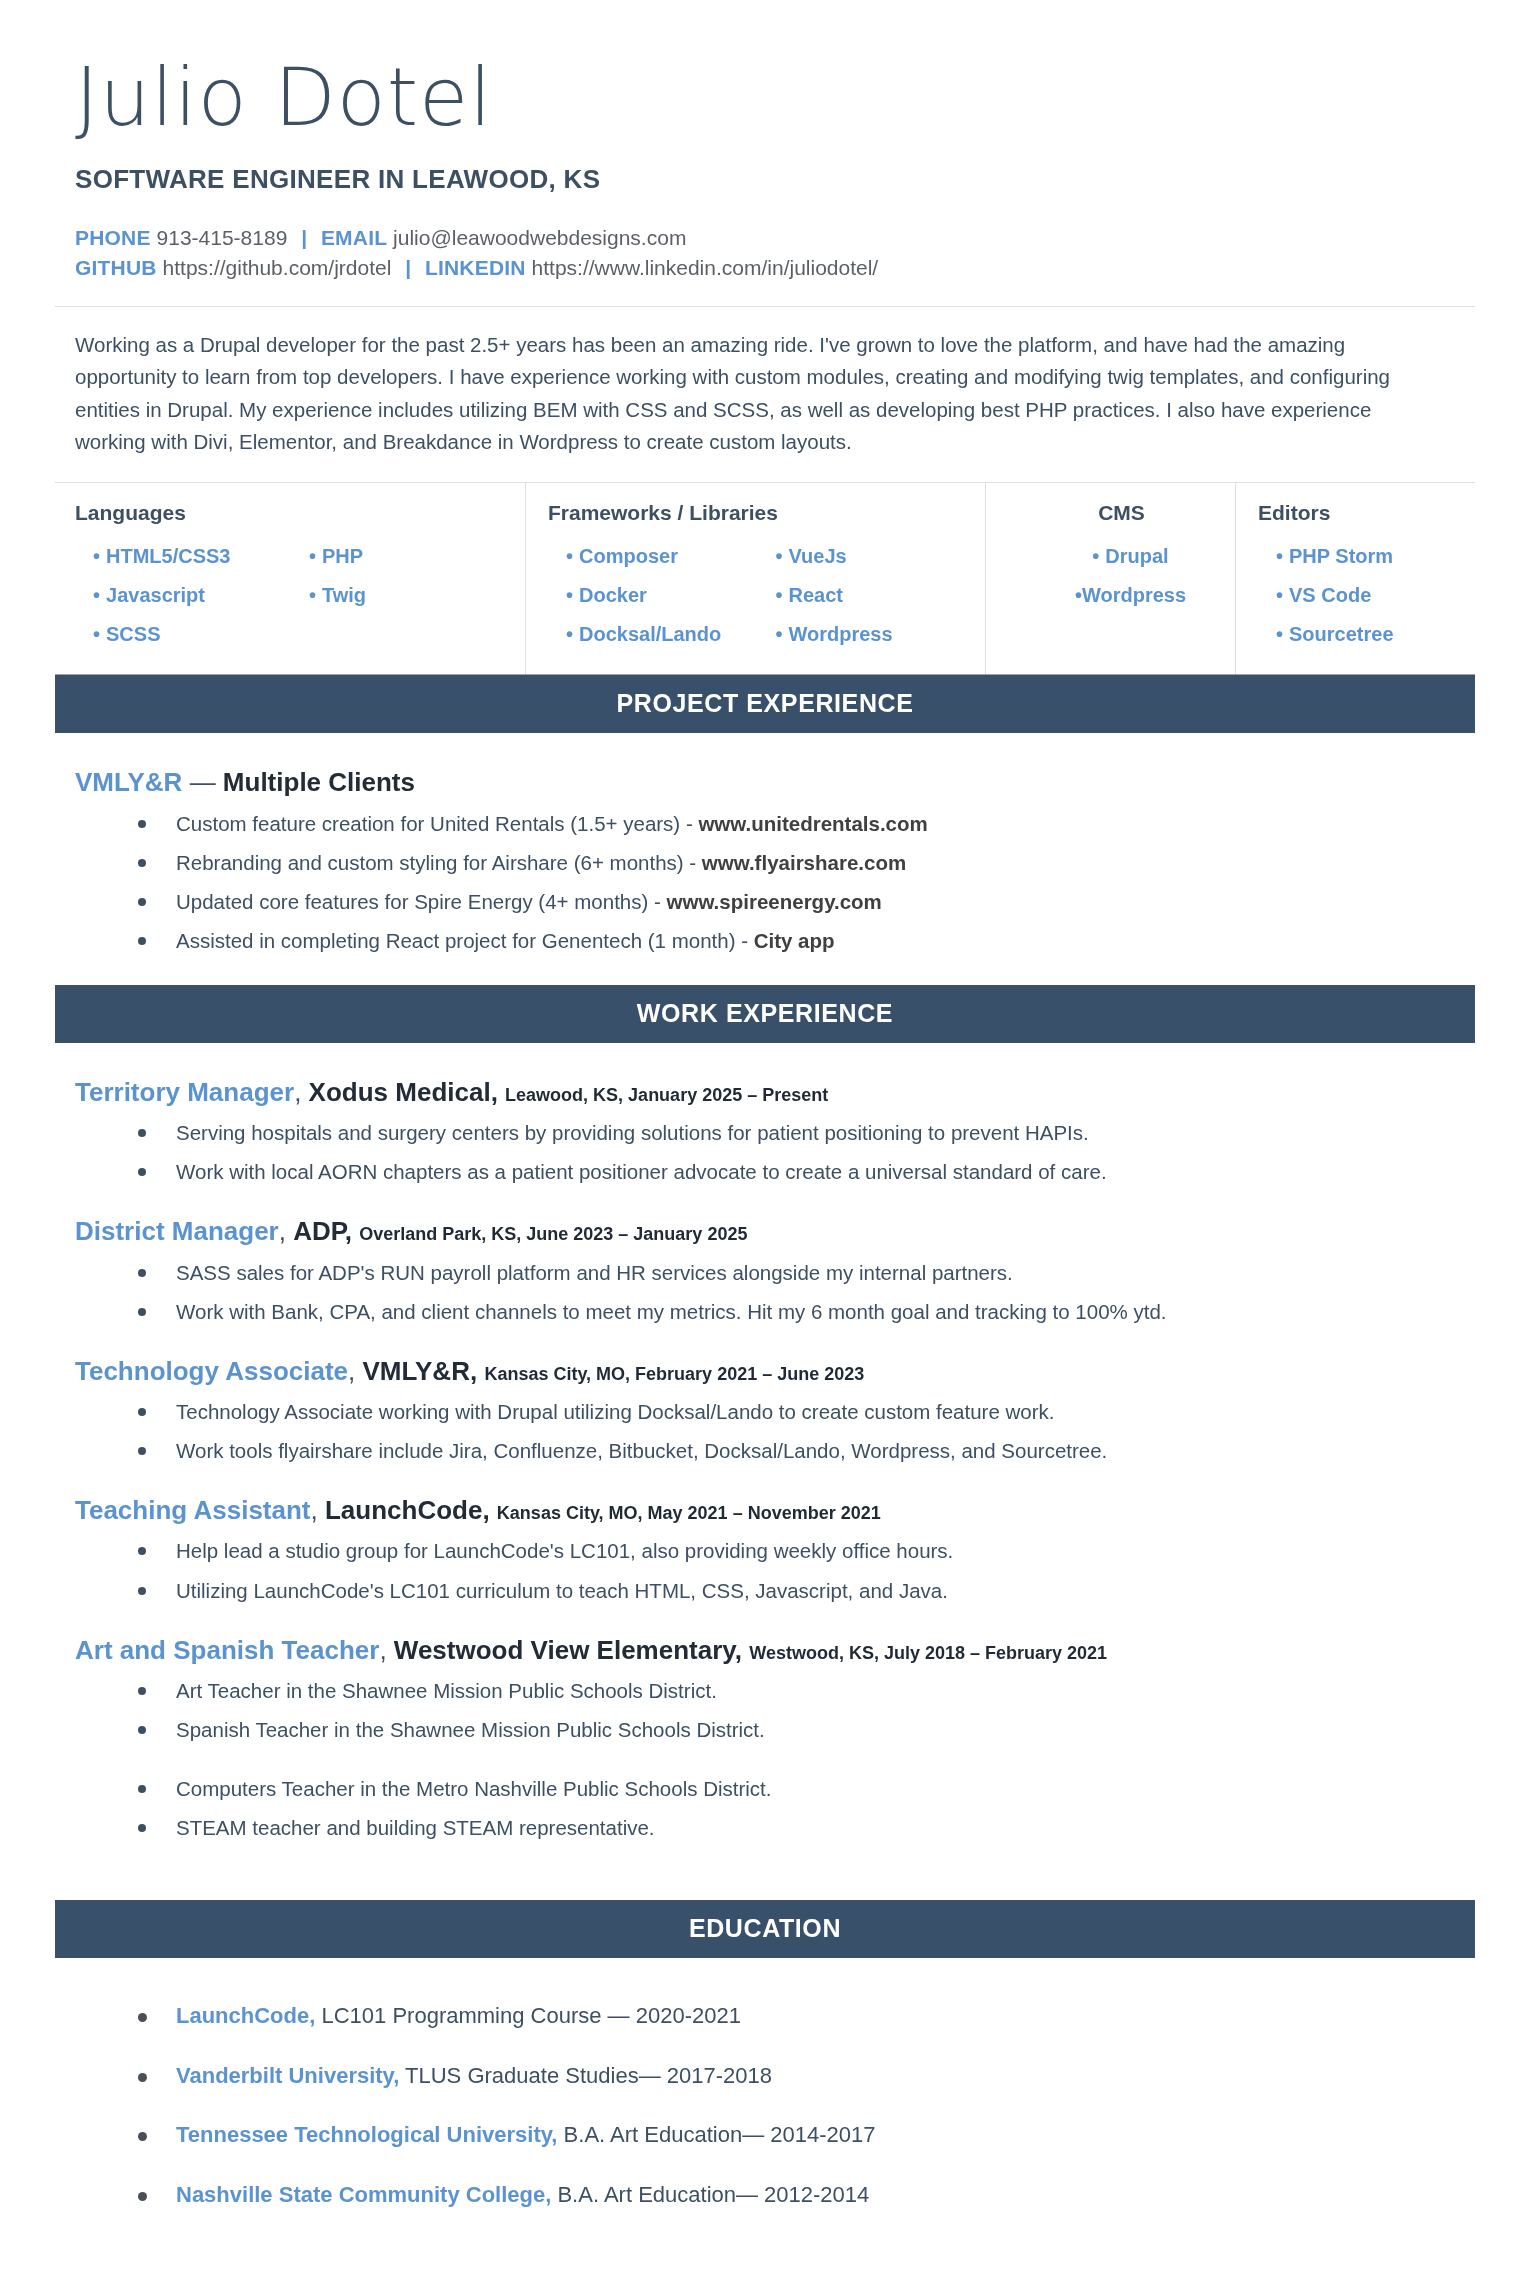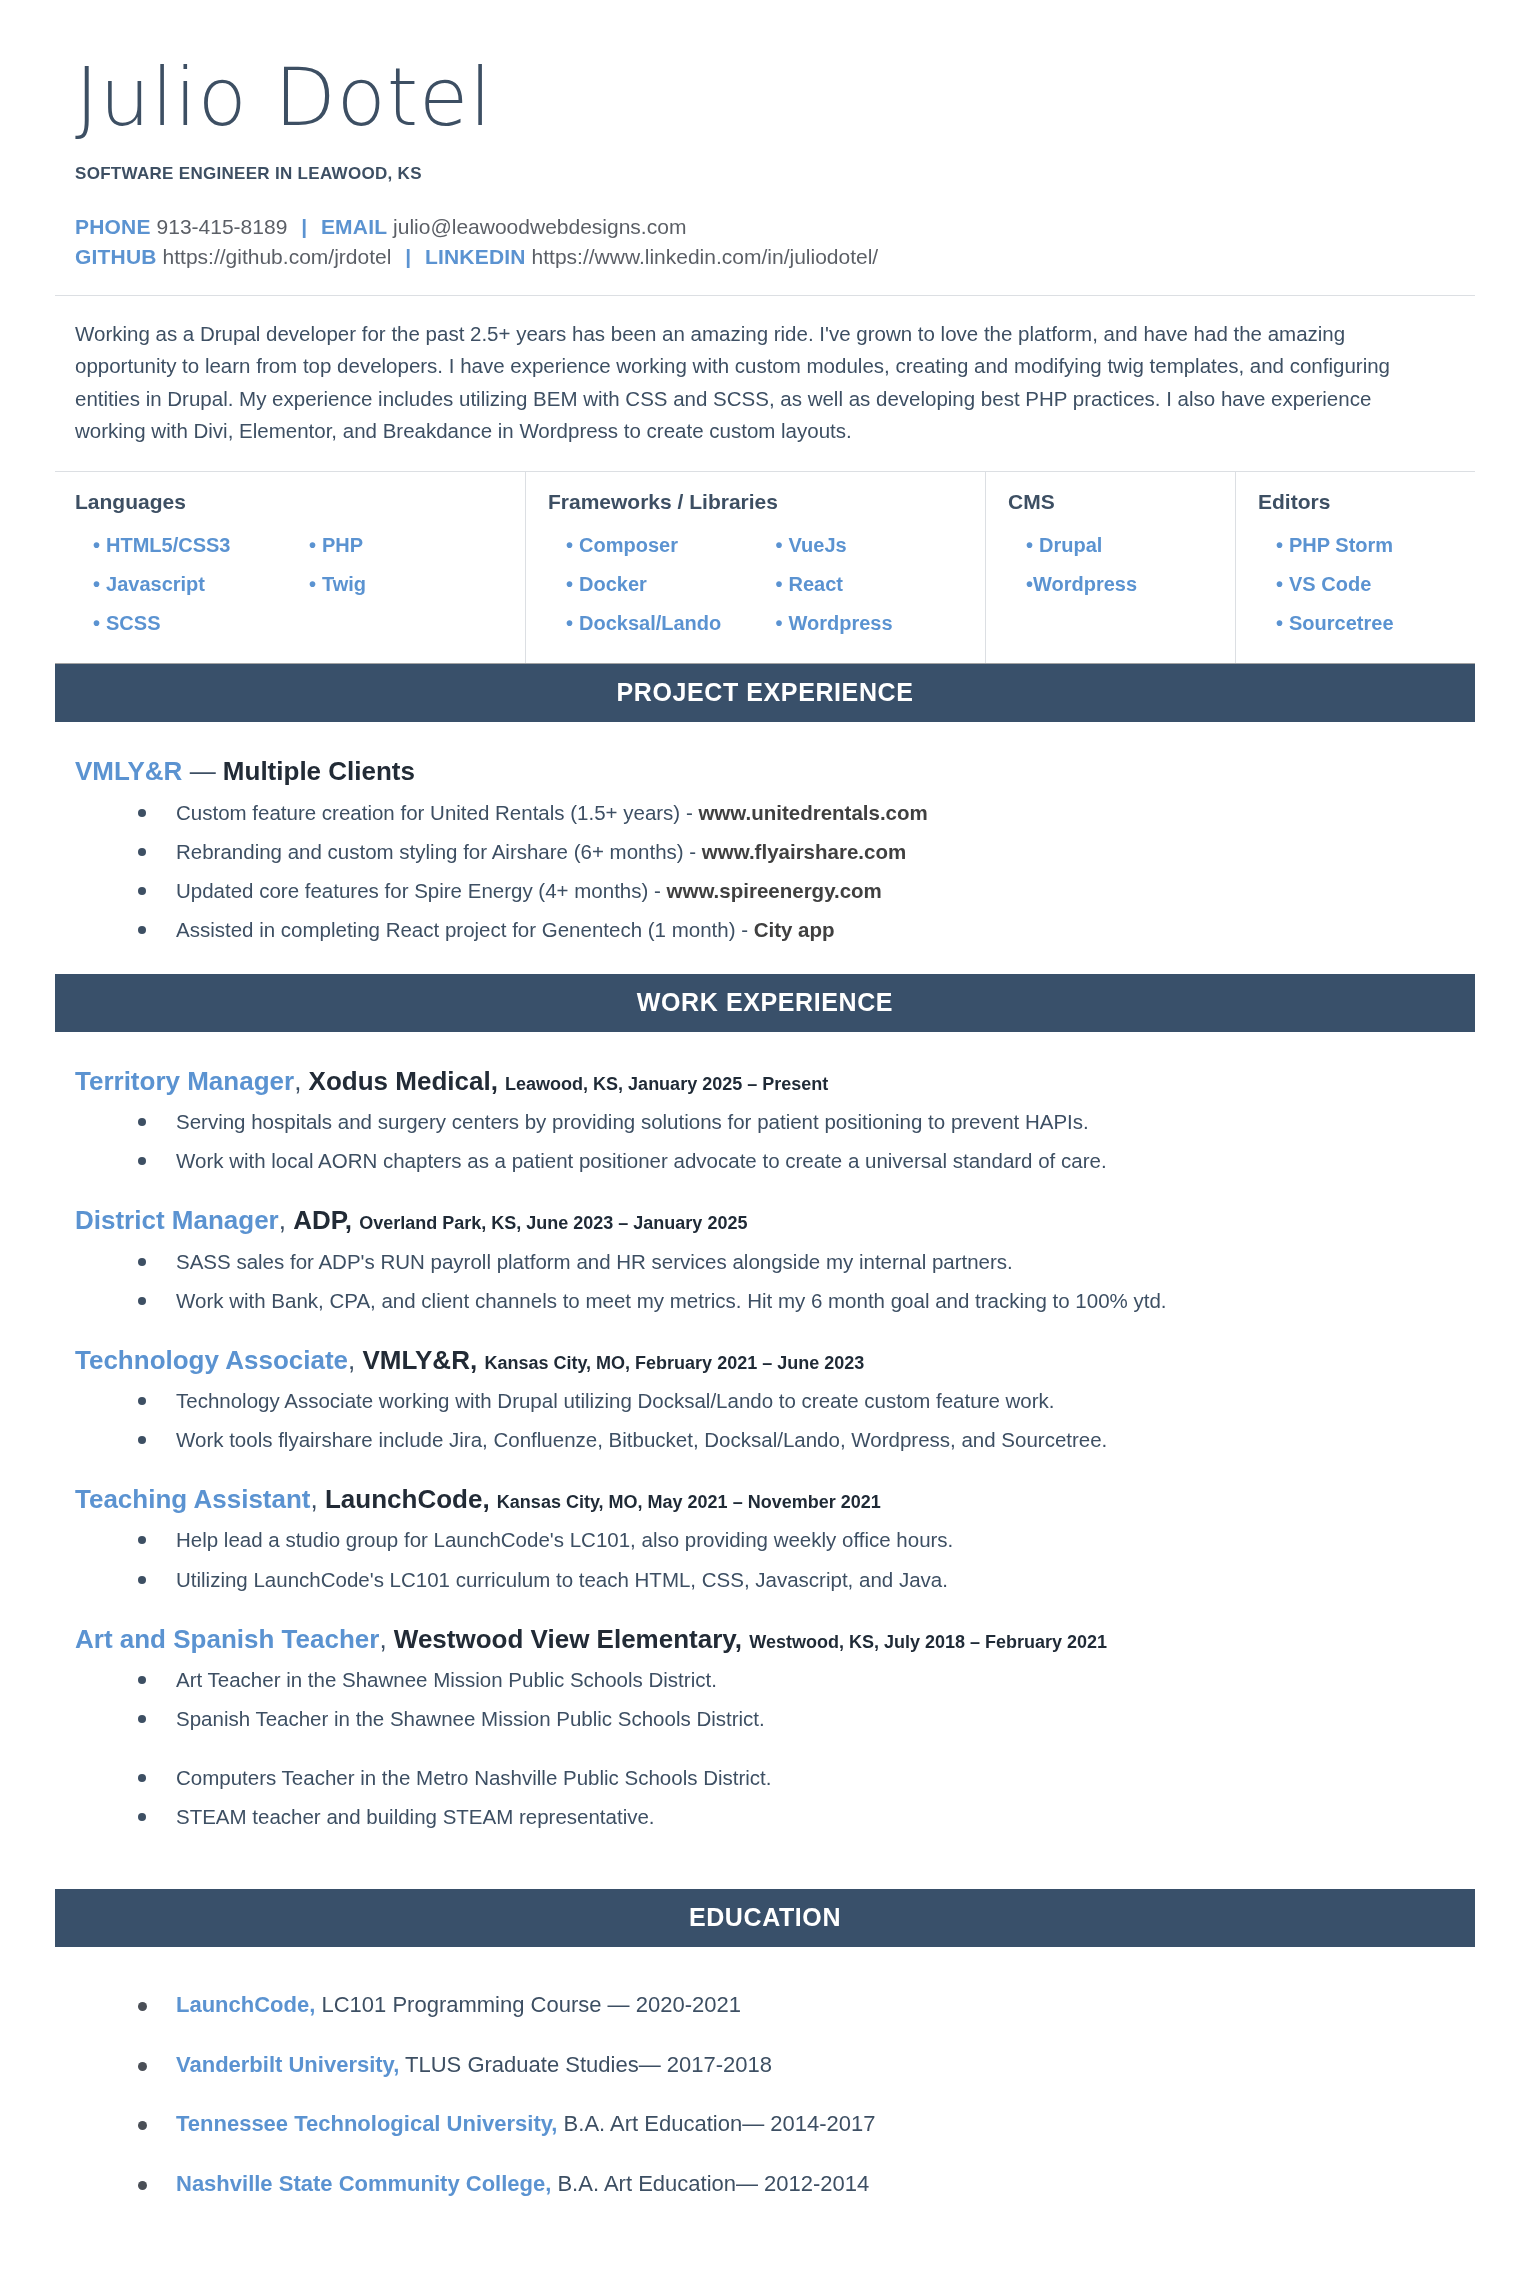--- a/index.html
+++ b/index.html
@@ -29,21 +29,21 @@
     font-weight: 300;
     font-size: 80px;
     line-height: 1.0;
     letter-spacing: 1px;
     color: #3d4f63;
     padding-top: 58px;
     margin: 0 0 0 20px;
   }
   .subtitle {
     margin: 26px 0 0 20px;
-    font-size: 17px;
+    font-size: 26px;
     font-weight: bold;
     letter-spacing: 0.3px;
     color: #3d4f63;
   }
   .contact-block {
     margin: 28px 0 0 20px;
     font-size: 21px;
     line-height: 1.45;
     color: #5b5f66;
   }
@@ -81,21 +81,21 @@
     border-top: 1px solid #dcdfe3;
     border-bottom: 1px solid #a3a3a3;
   }
   .skills-col {
     padding: 18px 0 20px 0;
     box-sizing: border-box;
   }
   .skills-col + .skills-col { border-left: 1px solid #dcdfe3; }
   .skills-col.c0 { width: 470px; padding-left: 20px; }
   .skills-col.c1 { width: 460px; padding-left: 22px; }
-  .skills-col.c2 { width: 250px; padding-left: 22px; }
+  .skills-col.c2 { width: 250px; padding-left: 22px; text-align: center; }
   .skills-col.c3 { width: 240px; padding-left: 22px; }
   .skills-head {
     font-size: 21px;
     font-weight: bold;
     color: #3d4f63;
     margin-bottom: 12px;
   }
   .skills-items {
     display: flex;
     flex-wrap: wrap;

